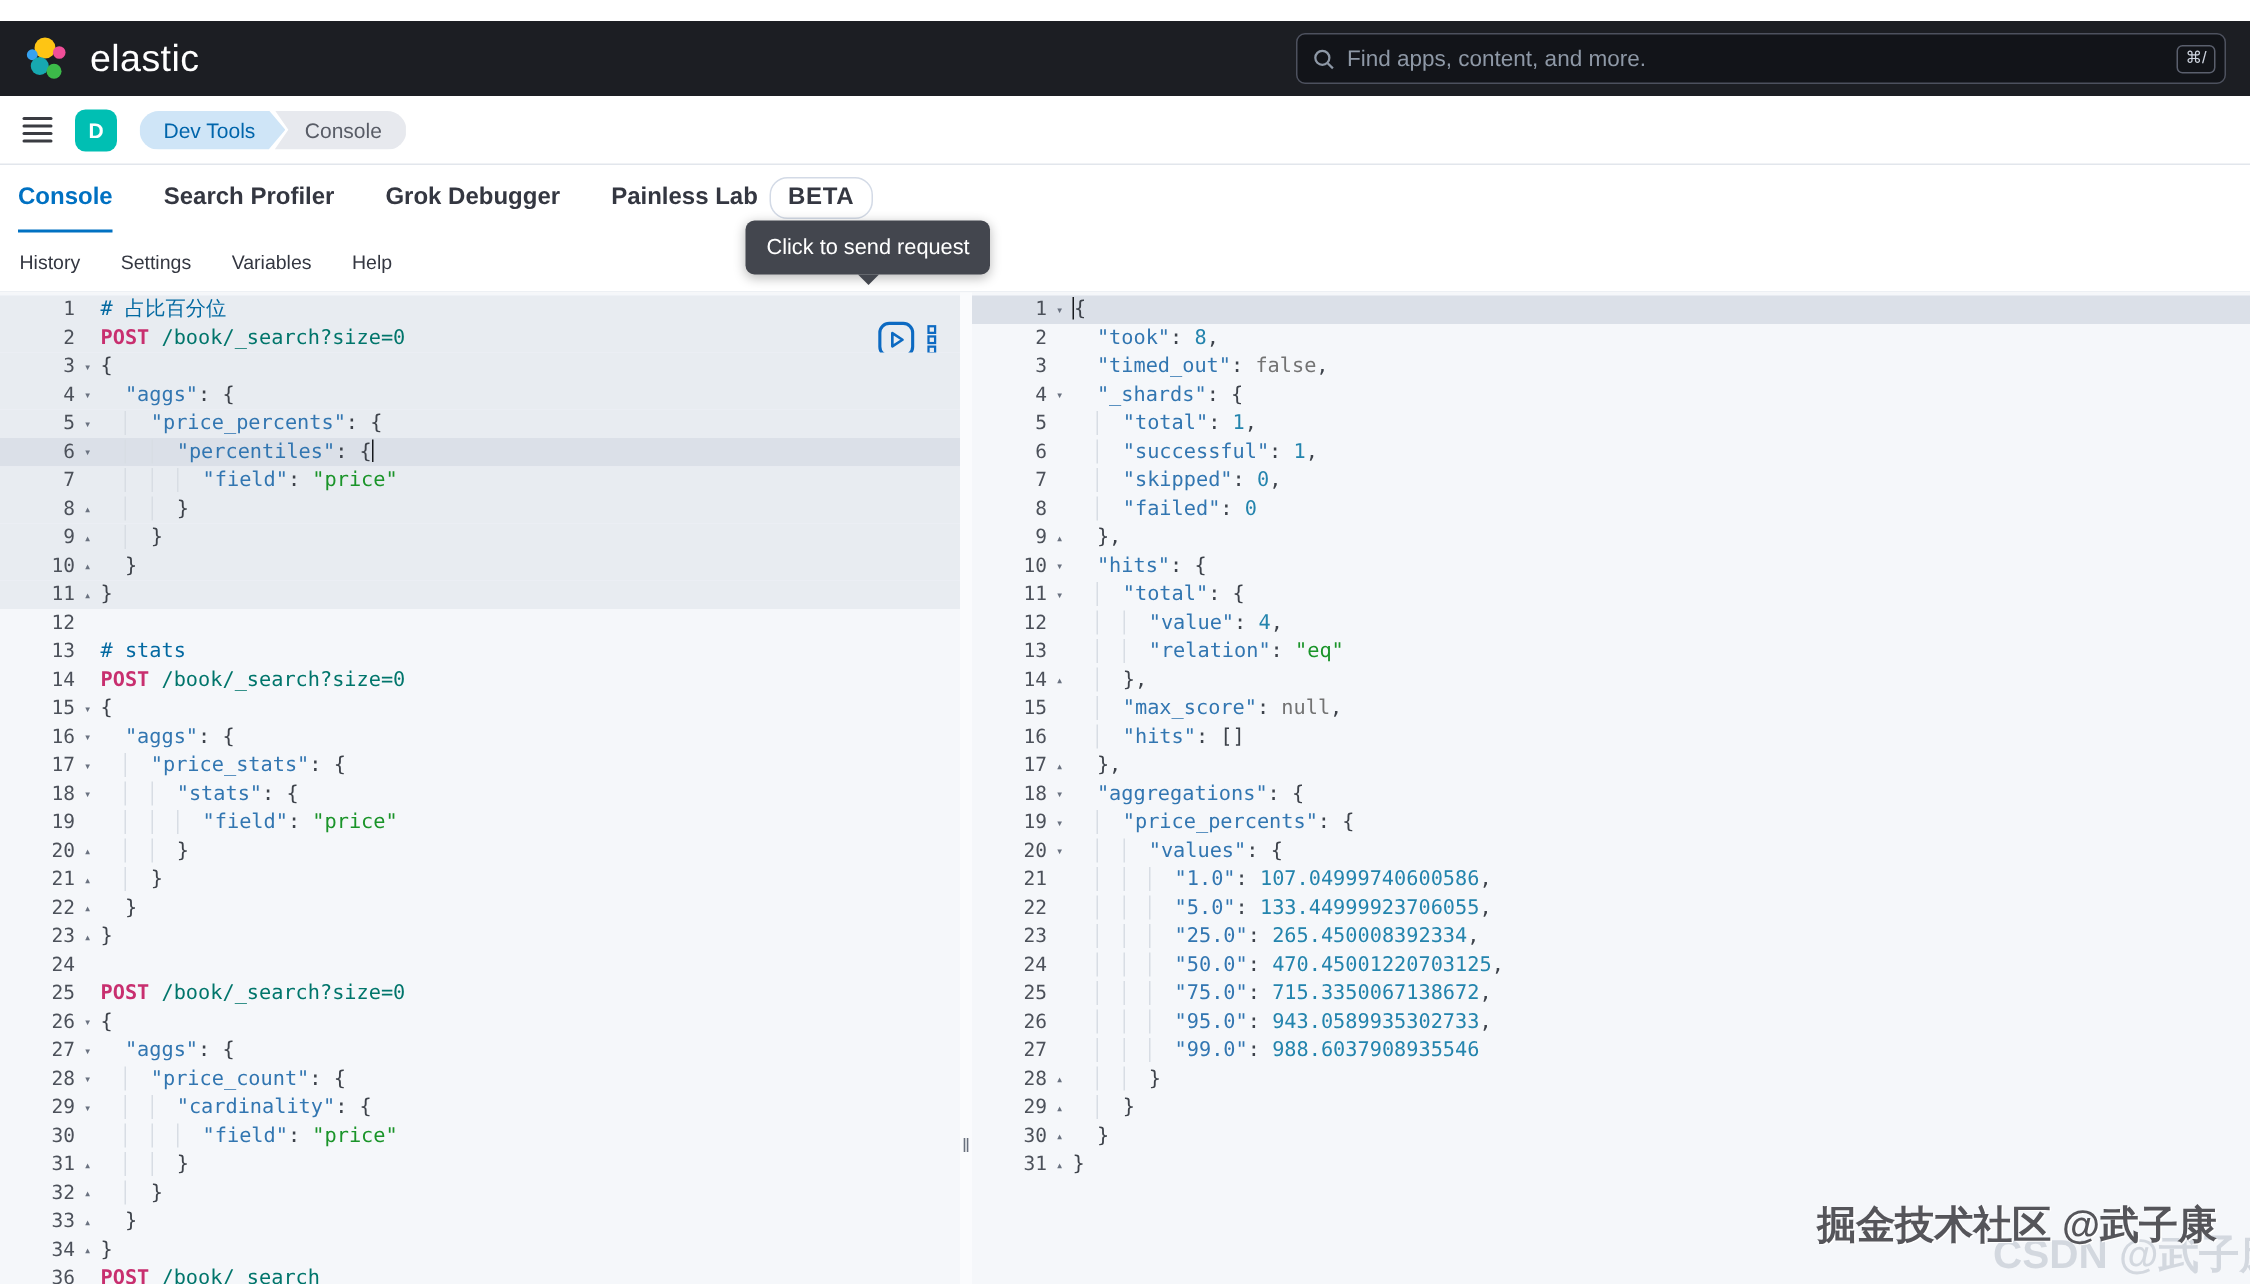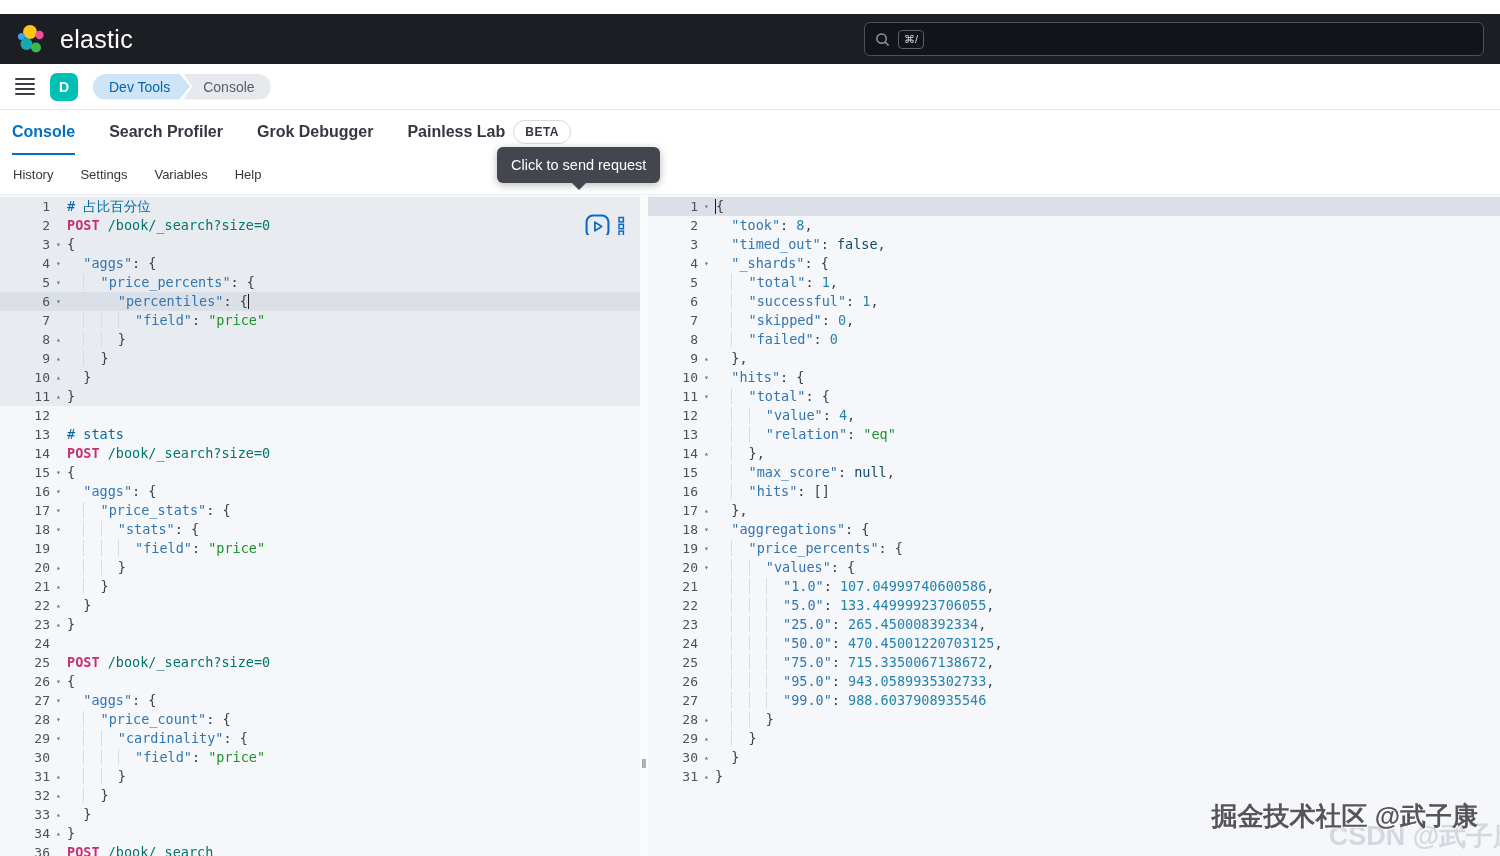--- a/index.html
+++ b/index.html
@@ -38,21 +38,21 @@
     padding:5px 16px 5px 20px; border-radius:0 14px 14px 0; margin-left:-7px;
     clip-path:polygon(0 0, 100% 0, 100% 100%, 0 100%, 9px 50%); }
 
   
   .tabs { height:45px; display:flex; align-items:stretch; gap:34px; padding:0 12px;
     background:#fff; }
   .tab { display:flex; align-items:center; gap:8px; font-size:16px; font-weight:700;
     color:#343741; border-bottom:2px solid transparent; cursor:pointer; }
   .tab.active { color:#0071c2; border-bottom-color:#0071c2; }
   .beta { border:1px solid #d3dae6; border-radius:12px; padding:4px 11px;
-    font-size:12px; font-weight:700; color:#343741; letter-spacing:.5px; background:#fff; }
+    font-size:16px; font-weight:700; color:#343741; letter-spacing:.5px; background:#fff; }
 
   
   .menubar { height:40px; display:flex; align-items:center; gap:27px; padding:0 13px;
     background:#fff; border-bottom:1px solid #edf0f4; }
   .menu-item { font-size:13px; font-weight:400; color:#343741; cursor:pointer; }
 
   
   .main { display:flex; height:675px; background:#f5f7fa; position:relative; }
   .pane { overflow:hidden; padding-top:2px; position:relative; }
   .pane.left { width:640px; }
@@ -69,21 +69,21 @@
   .fold { width:17px; flex:none; text-align:center; color:#6a7280; font-size:8px;
     cursor:pointer; }
   .code { white-space:pre; color:#3d424a; }
   .ind { border-left:1px solid #d8dde4; }
   .tk-c { color:#0369a1; }
   .tk-m { color:#c82f6f; font-weight:700; }
   .tk-u { color:#00756b; }
   .tk-k { color:#3276b1; }
   .tk-s { color:#1a9429; }
   .tk-n { color:#2384ad; }
-  .tk-b { color:#0c4a6e; }
+  .tk-b { color:#737373; }
   .tk-p { color:#3d424a; }
   .cursor { display:inline-block; width:0; border-left:1.5px solid #17191d;
     height:15px; vertical-align:-3px; }
   .actions { position:absolute; right:14px; top:-2px; display:flex; gap:7px;
     align-items:center; }
   .actions svg { display:block; cursor:pointer; }
 
   
   .tooltip { position:absolute; left:497px; top:147px; height:36px; background:#43464e;
     color:#fff; border-radius:6px; display:flex; align-items:center; padding:0 14px;
@@ -110,20 +110,21 @@
     <circle cx="23.5" cy="12" r="4.2" fill="#f04e98"></circle>
     <circle cx="10.5" cy="21" r="6" fill="#17a8b0"></circle>
     <circle cx="20" cy="24.5" r="5" fill="#3cba49"></circle>
   </svg>
   <span class="brand">elastic</span>
   <div class="searchwrap">
     <svg width="15" height="15" viewBox="0 0 16 16">
       <circle cx="7" cy="7" r="5" fill="none" stroke="#8e98a6" stroke-width="1.6"></circle>
       <line x1="10.8" y1="10.8" x2="14.5" y2="14.5" stroke="#8e98a6" stroke-width="1.6"></line>
     </svg>
+    <input class="search" placeholder="Find apps, content, and more." style="">
     <span class="kbd">⌘/</span>
   </div>
 </div>
 
 <div class="navbar">
   <span class="burger">
       <i></i>
       <i></i>
       <i></i>
       <i></i>

